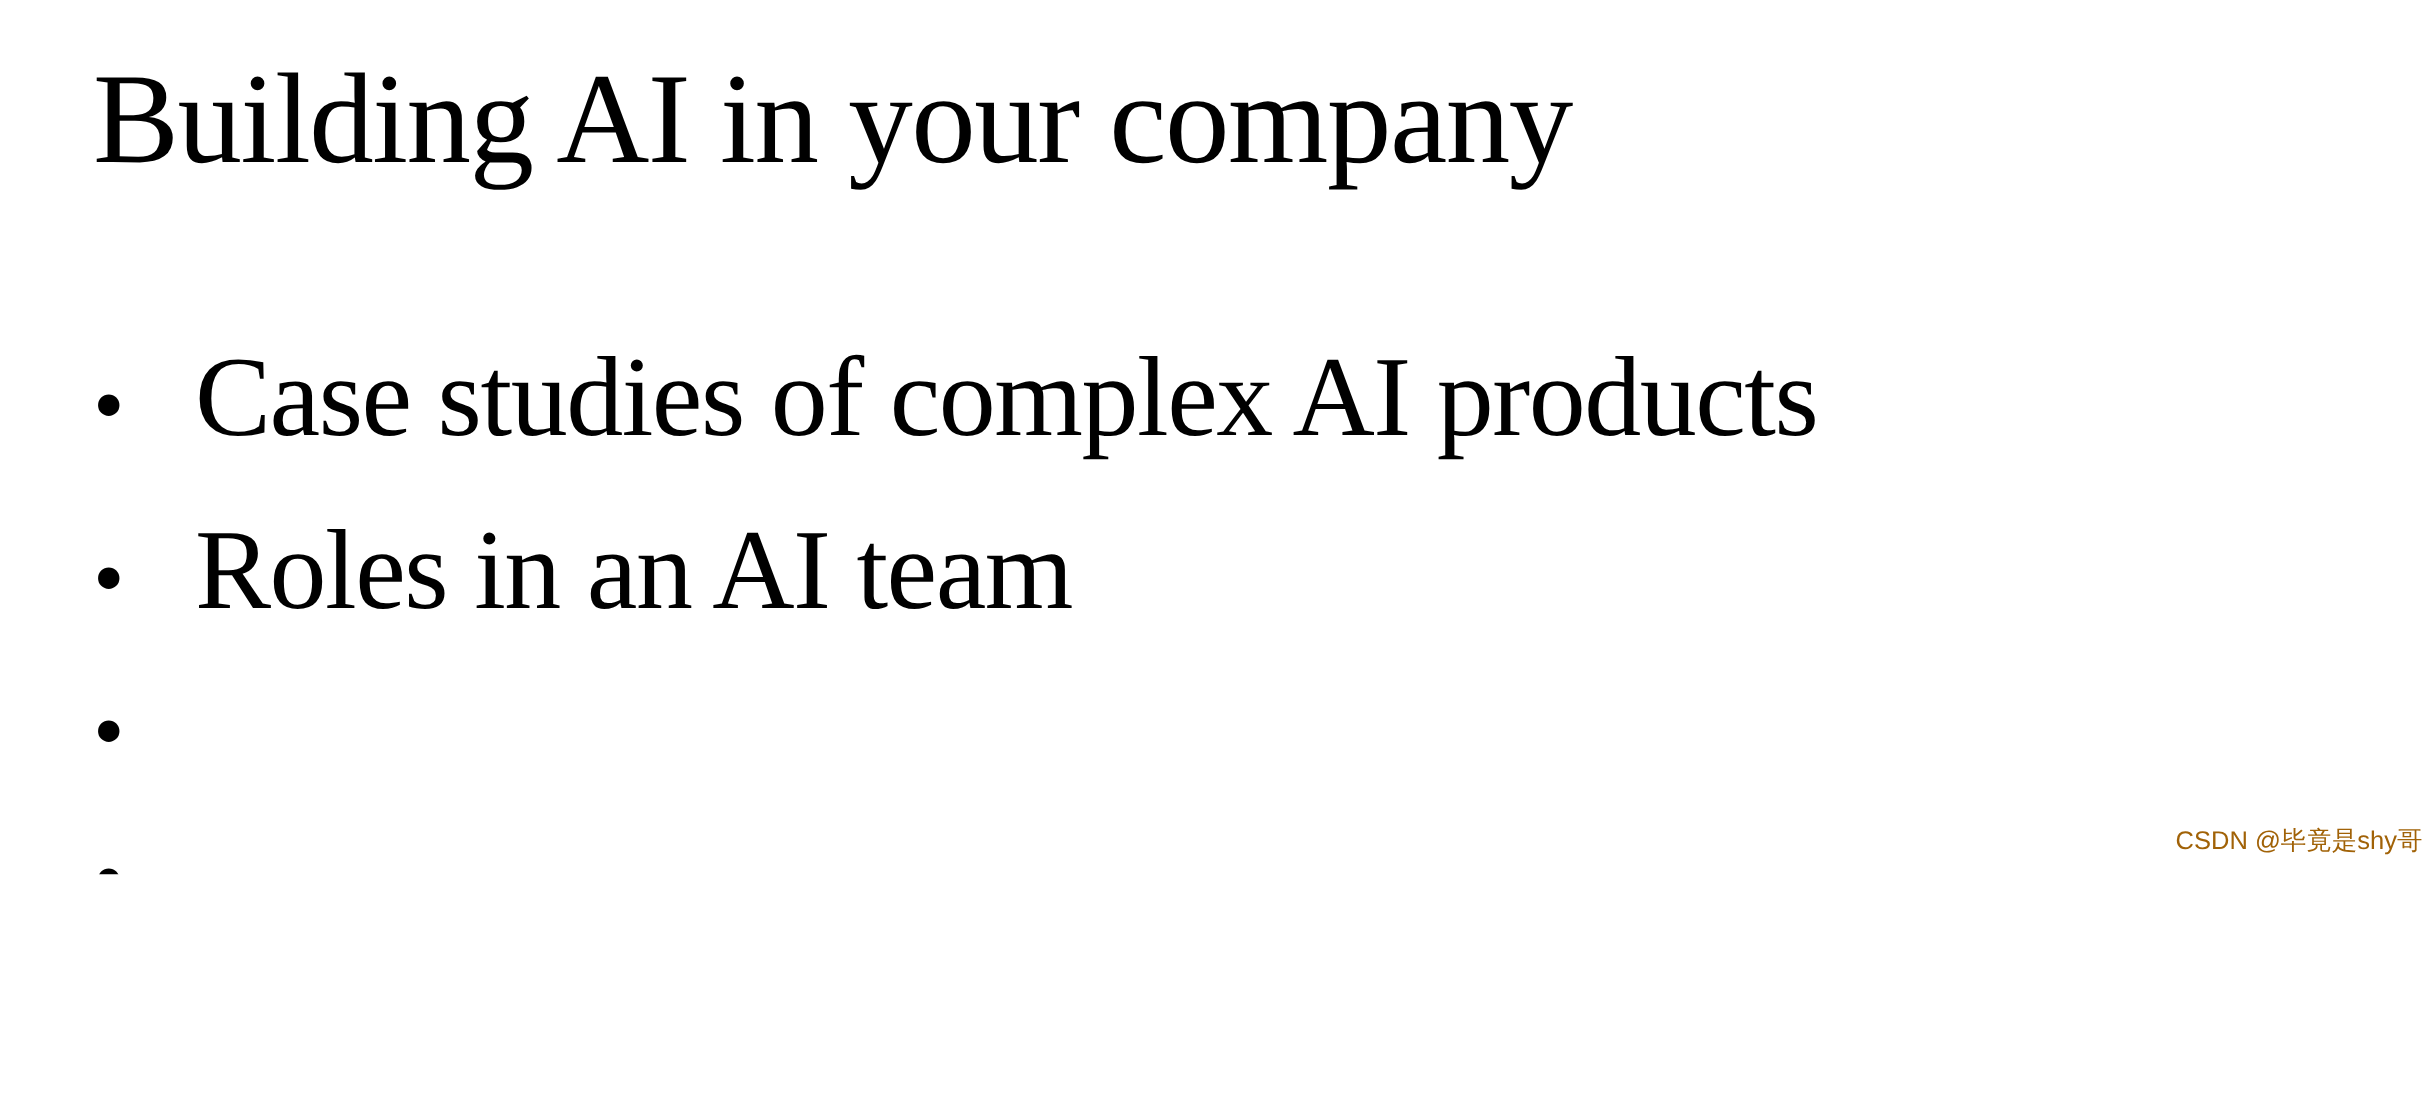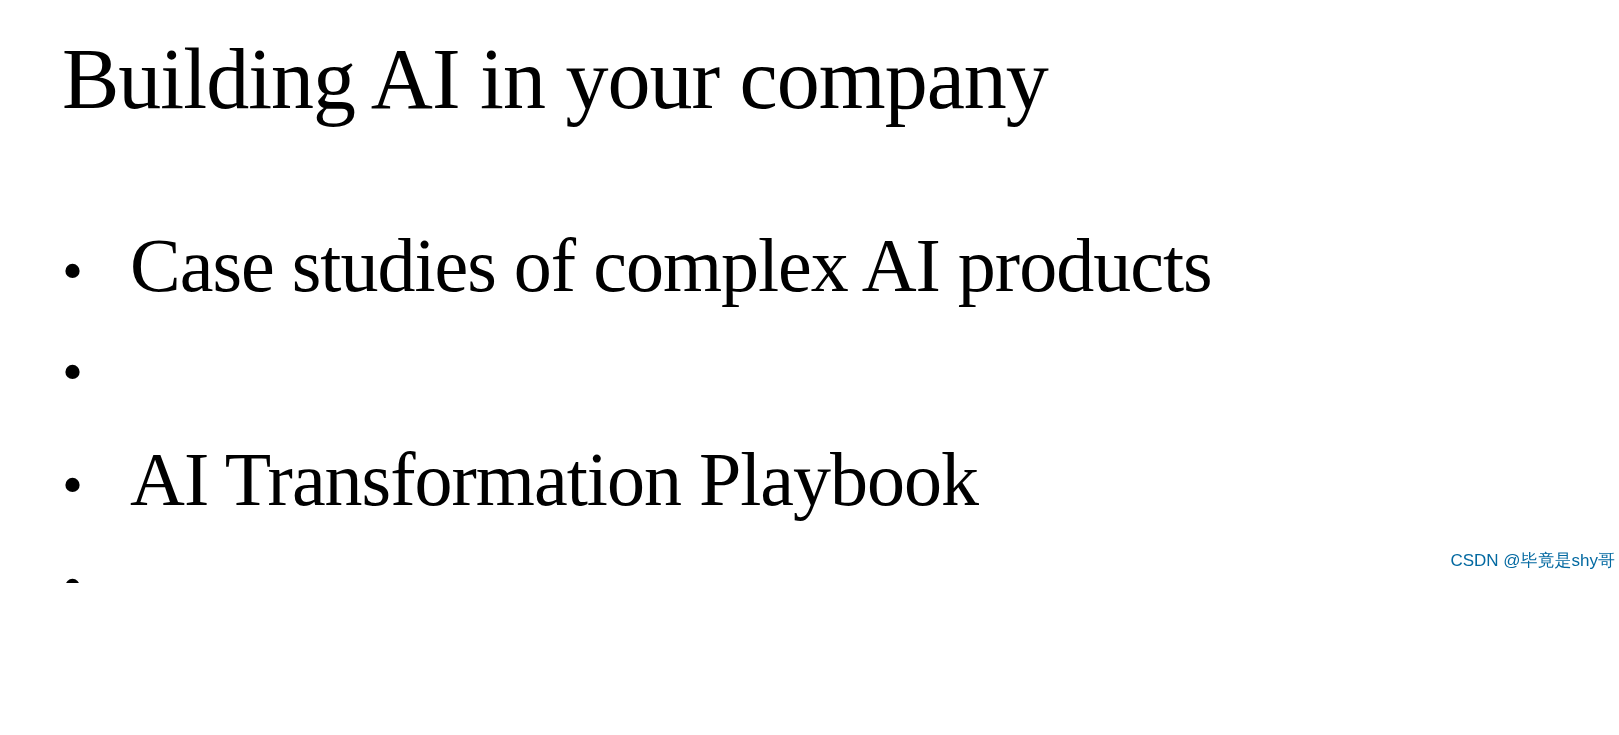--- a/index.html
+++ b/index.html
@@ -67,25 +67,25 @@
 
   <h1 class="slide-title">Building AI in your company</h1>
 
   <ul class="bullet-list">
     <li class="bullet-item">
       <span class="bullet-marker">•</span>
       <span>Case studies of complex AI products</span>
     </li>
     <li class="bullet-item">
       <span class="bullet-marker">•</span>
+      <span>Roles in an AI team</span>
     </li>
     <li class="bullet-item">
       <span class="bullet-marker">•</span>
-      <span>AI Transformation Playbook</span>
     </li>
     <li class="bullet-item">
       <span class="bullet-marker">•</span>
     </li>
   </ul>
 
-  <div class="watermark" style="color: #0369a1;">CSDN @毕竟是shy哥</div>
+  <div class="watermark" style="color: #a16207;">CSDN @毕竟是shy哥</div>
 
 </div>
 
 </body></html>

